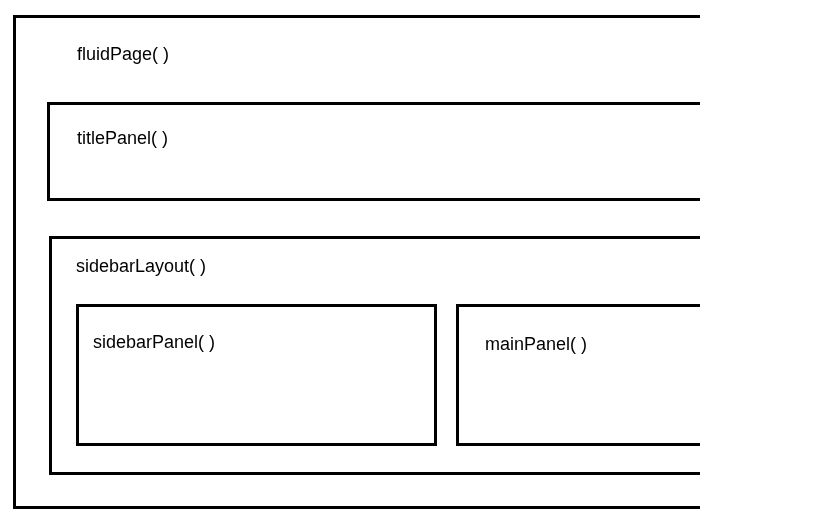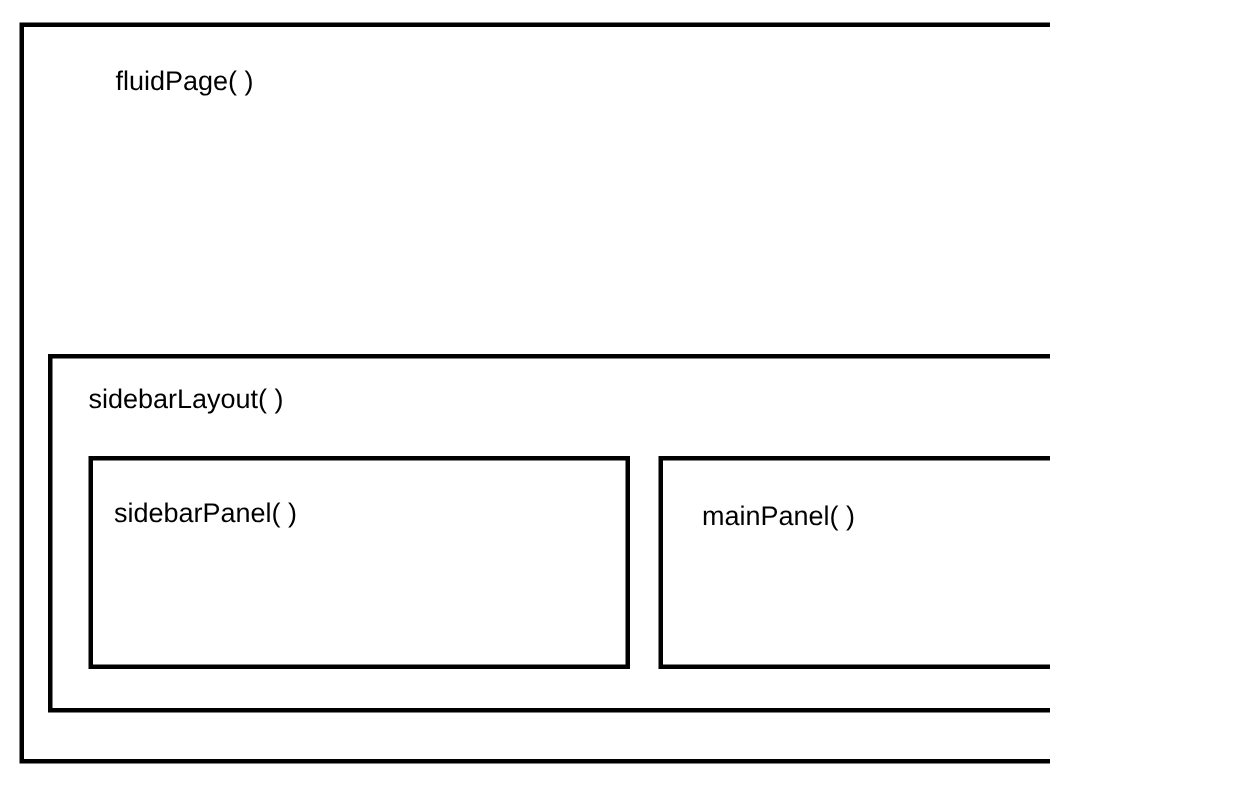--- a/index.html
+++ b/index.html
@@ -38,21 +38,21 @@
 
   
   .titlepanel-box {
     left: 31px; top: 84px;
     width: 751px; height: 99px;
   }
   .titlepanel-label { left: 27px; top: 21px; }
 
   
   .sidebarlayout-box {
-    left: 16px; top: 218px;
+    left: 33px; top: 218px;
     width: 749px; height: 239px;
   }
   .sidebarlayout-label { left: 24px; top: 15px; }
 
   
   .sidebarpanel-box {
     left: 24px; top: 65px;
     width: 361px; height: 142px;
   }
   .sidebarpanel-label { left: 14px; top: 23px; }
@@ -65,20 +65,23 @@
   .mainpanel-label { left: 26px; top: 25px; }
 </style>
 </head>
 <body>
 
 <div class="canvas">
 
   <div class="box fluidpage-box">
     <div class="box-label fluidpage-label">fluidPage( )</div>
 
+    <div class="box titlepanel-box">
+      <div class="box-label titlepanel-label">titlePanel( )</div>
+    </div>
 
     <div class="box sidebarlayout-box">
       <div class="box-label sidebarlayout-label">sidebarLayout( )</div>
 
       <div class="box mainpanel-box">
         <div class="box-label mainpanel-label">mainPanel( )</div>
       </div>
 
       <div class="box sidebarpanel-box">
         <div class="box-label sidebarpanel-label">sidebarPanel( )</div>

